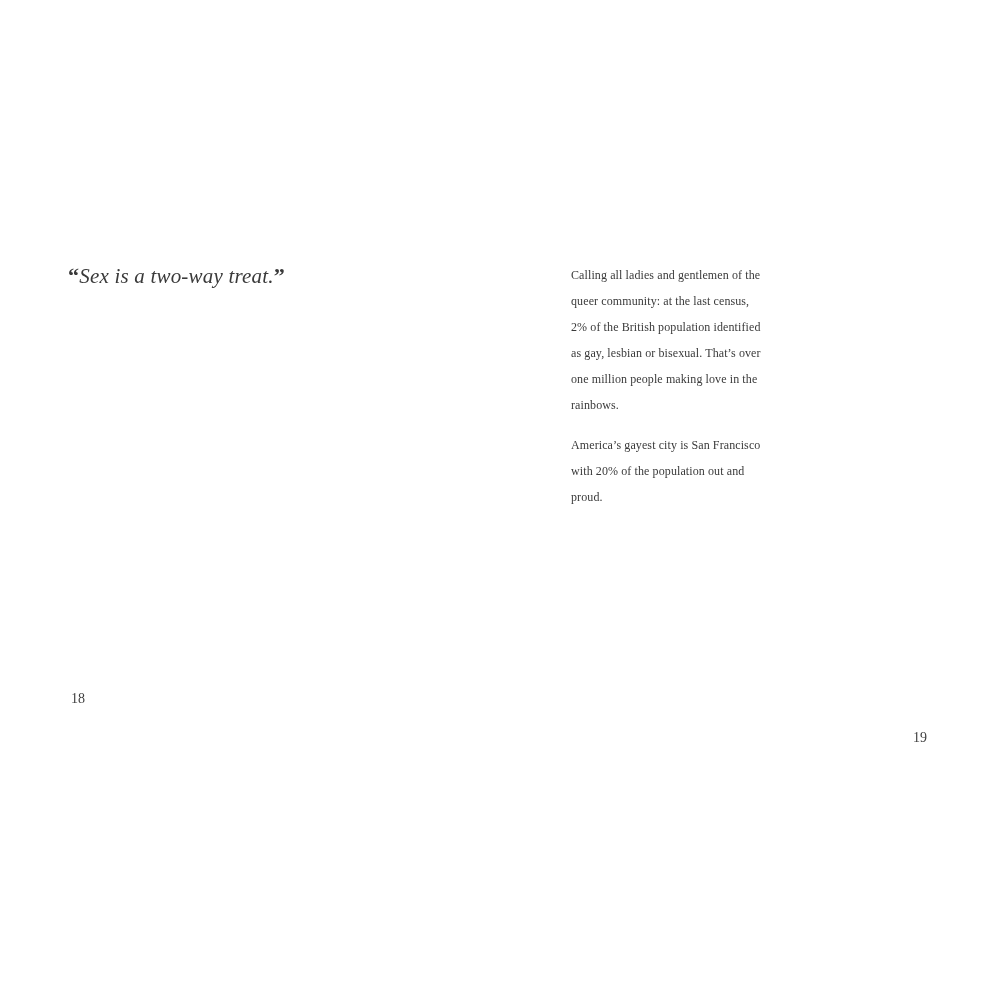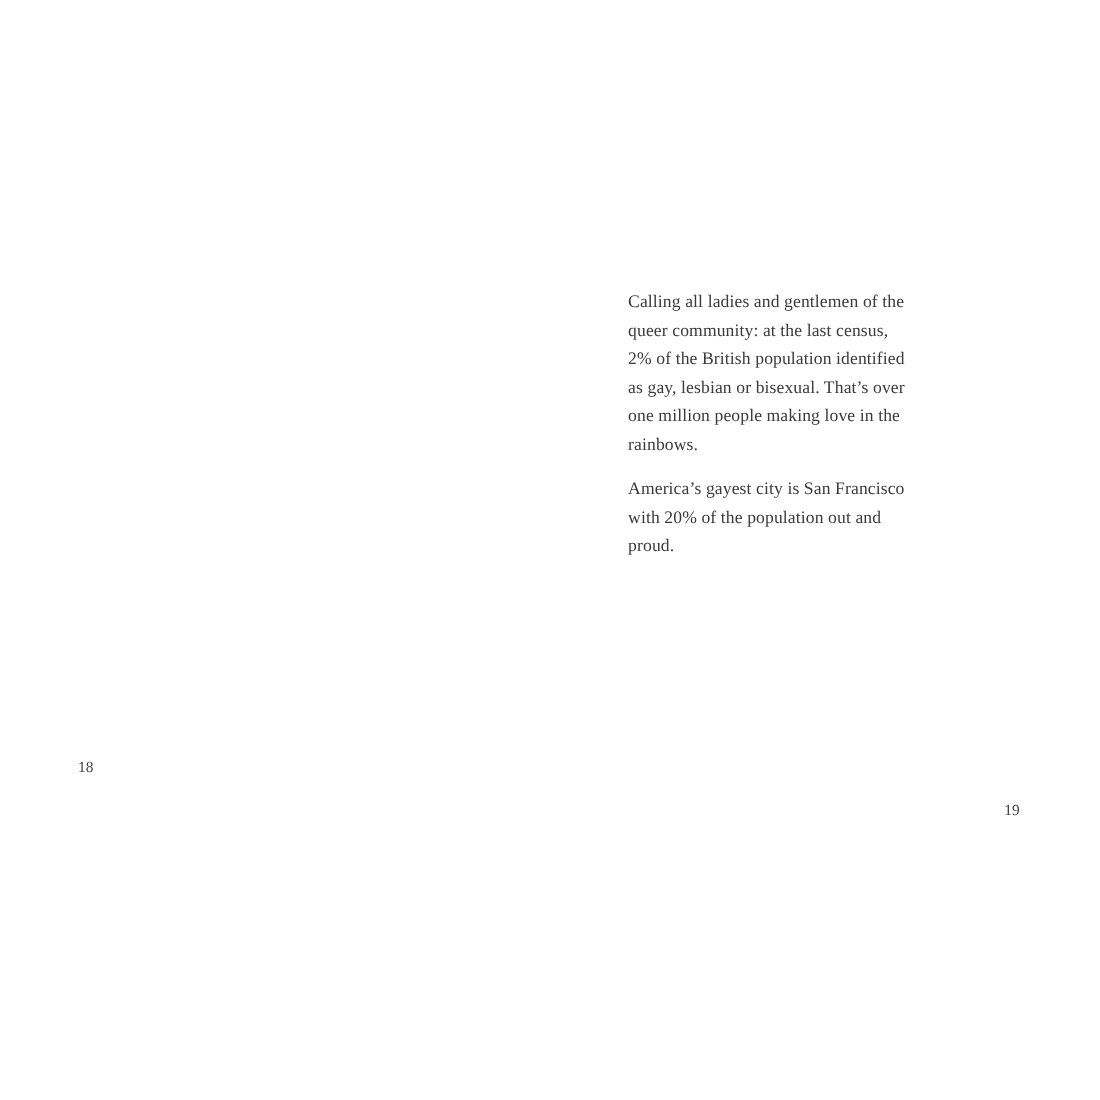--- a/index.html
+++ b/index.html
@@ -60,21 +60,21 @@
 
   
   .body-text {
     position: absolute;
     left: 71px;   
     top: 262px;
     width: 370px;
   }
   .body-text p {
     margin: 0 0 14px 0;
-    font-size: 16px;
+    font-size: 12px;
     line-height: 26px;
     white-space: pre-line;
     letter-spacing: 0.1px;
   }
 
   
   .folio {
     position: absolute;
     font-size: 14px;
     line-height: 16px;
@@ -90,20 +90,21 @@
     text-align: center;
   }
 </style>
 </head>
 <body>
 
 <div class="spread">
 
   <div class="page page-left">
     <div class="quote-block">
+      <p class="quote-line"><span class="quote-mark">“</span><span>Sex is a two-way treat.</span><span class="quote-mark">”</span></p>
     </div>
     <div class="folio folio-left">18</div>
   </div>
 
   <div class="page page-right">
     <div class="body-text">
       <p>Calling all ladies and gentlemen of the
 queer community: at the last census,
 2% of the British population identified
 as gay, lesbian or bisexual. That’s over

